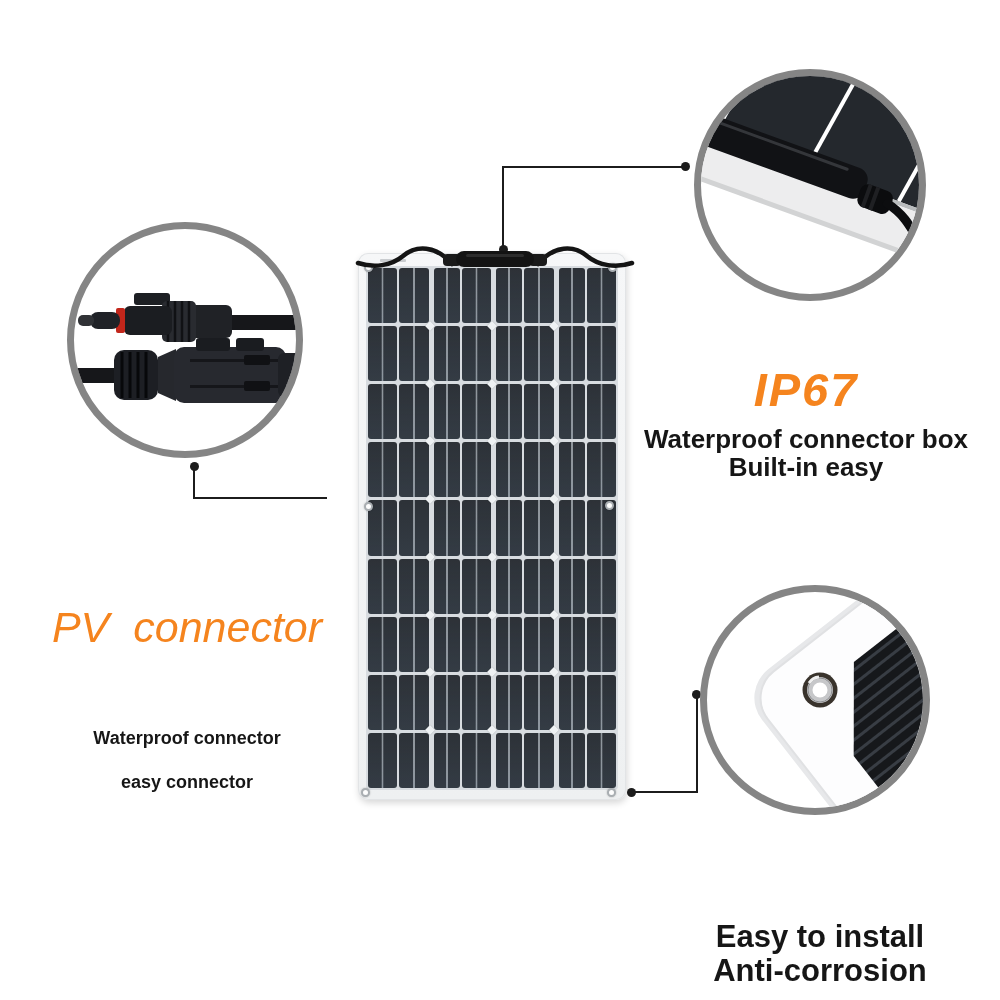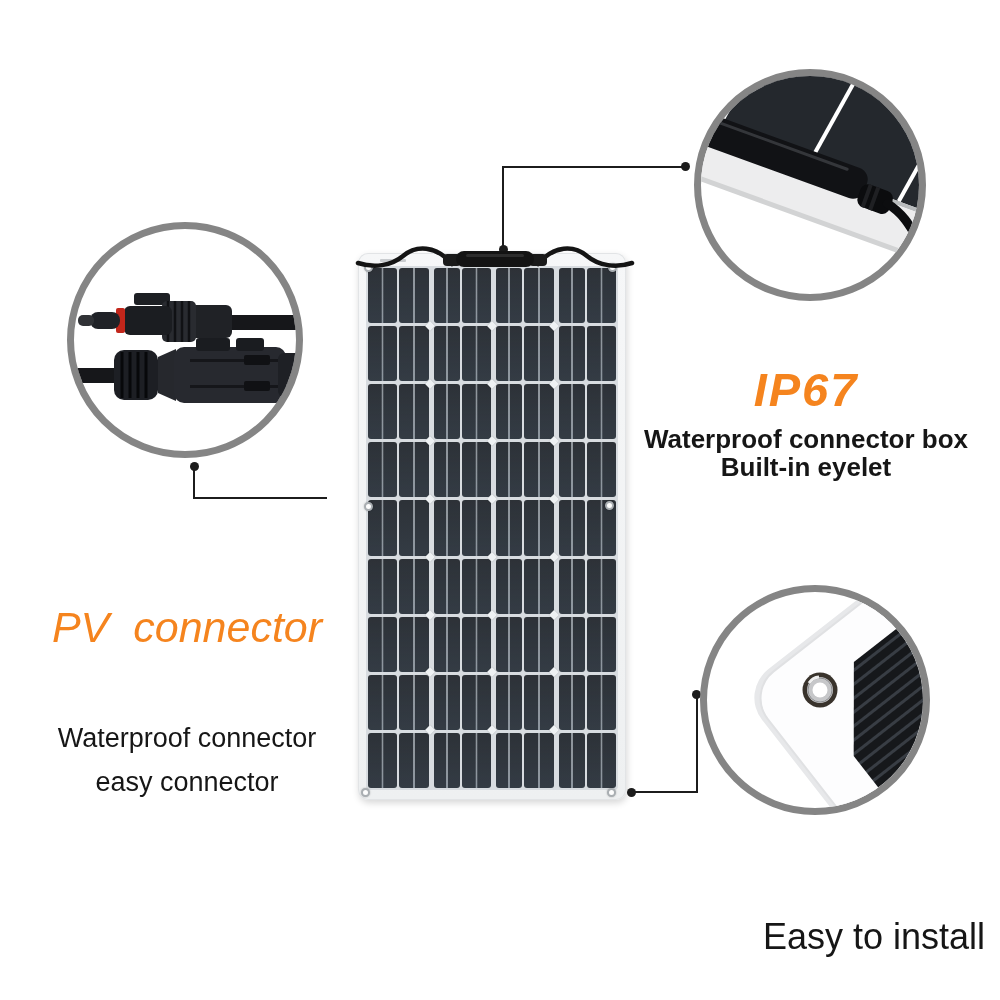--- a/index.html
+++ b/index.html
@@ -56,24 +56,24 @@
   .ld-bot-d1 { left:627px; top:788px; }
   .ld-bot-d2 { left:692px; top:690px; }
 
   
   .cap { position:absolute; text-align:center; color:var(--text);margin-top:48px; }
   .cap-jb-head  { left:644px; top:316px; width:324px; font:italic 700 47px/1.1 "Liberation Sans",sans-serif;
                   color:var(--accent); letter-spacing:2px; }
   .cap-jb-body  { left:634px; top:377px; width:344px; font-size:26px; line-height:28px; font-weight:600; }
   .cap-pv-head  { left:20px;  top:556px; width:334px; font:italic 400 43px/1.1 "Liberation Sans",sans-serif;
                   color:var(--accent); word-spacing:12px; }
-  .cap-pv-body  { left:20px;  top:668px; width:334px; font-size:27px; line-height:44px; font-weight:400; }
+  .cap-pv-body  { left:20px;  top:668px; width:334px; font-size:18px; line-height:44px; font-weight:700; }
   .cap-eye-head { left:655px; top:825px; width:330px; font:italic 400 42px/1.1 "Liberation Sans",sans-serif;
                   color:var(--accent); letter-spacing:1px; }
-  .cap-eye-body { left:655px; top:872px; width:330px; font-size:36px; line-height:34px; font-weight:400;text-align:right; }
+  .cap-eye-body { left:655px; top:872px; width:330px; font-size:31px; line-height:34px; font-weight:700; }
 </style>
 </head>
 <body>
 
 <div class="stage">
 
   <div class="panel-frame">
     <div class="panel-logo"></div>
     <div class="panel-cells">
       <div class="cellgrid" style="grid-template-columns: repeat(8, 1fr); grid-template-rows: repeat(9, 1fr);">
@@ -280,26 +280,27 @@
       <circle cx="113" cy="98" r="13" fill="#c6c7c9"></circle>
       <circle cx="113" cy="98" r="12" fill="none" stroke="#8f9093" stroke-width="1"></circle>
       <circle cx="113" cy="98" r="7.5" fill="#ffffff"></circle>
       <path d="M 102 91 A 13 13 0 0 1 112 85" stroke="#efefef" stroke-width="3" fill="none"></path>
     </svg>
   </div>
 
   <div class="cap cap-jb-head">IP67</div>
   <div class="cap cap-jb-body">
     <div>Waterproof connector box</div>
-    <div>Built-in eyelet</div>
+    <div>Built-in easy</div>
   </div>
 
   <div class="cap cap-pv-head">PV connector</div>
   <div class="cap cap-pv-body">
     <div>Waterproof connector</div>
     <div>easy connector</div>
   </div>
 
   <div class="cap cap-eye-body">
     <div>Easy to install</div>
+    <div>Anti-corrosion</div>
   </div>
 
 </div>
 
 </body></html>

